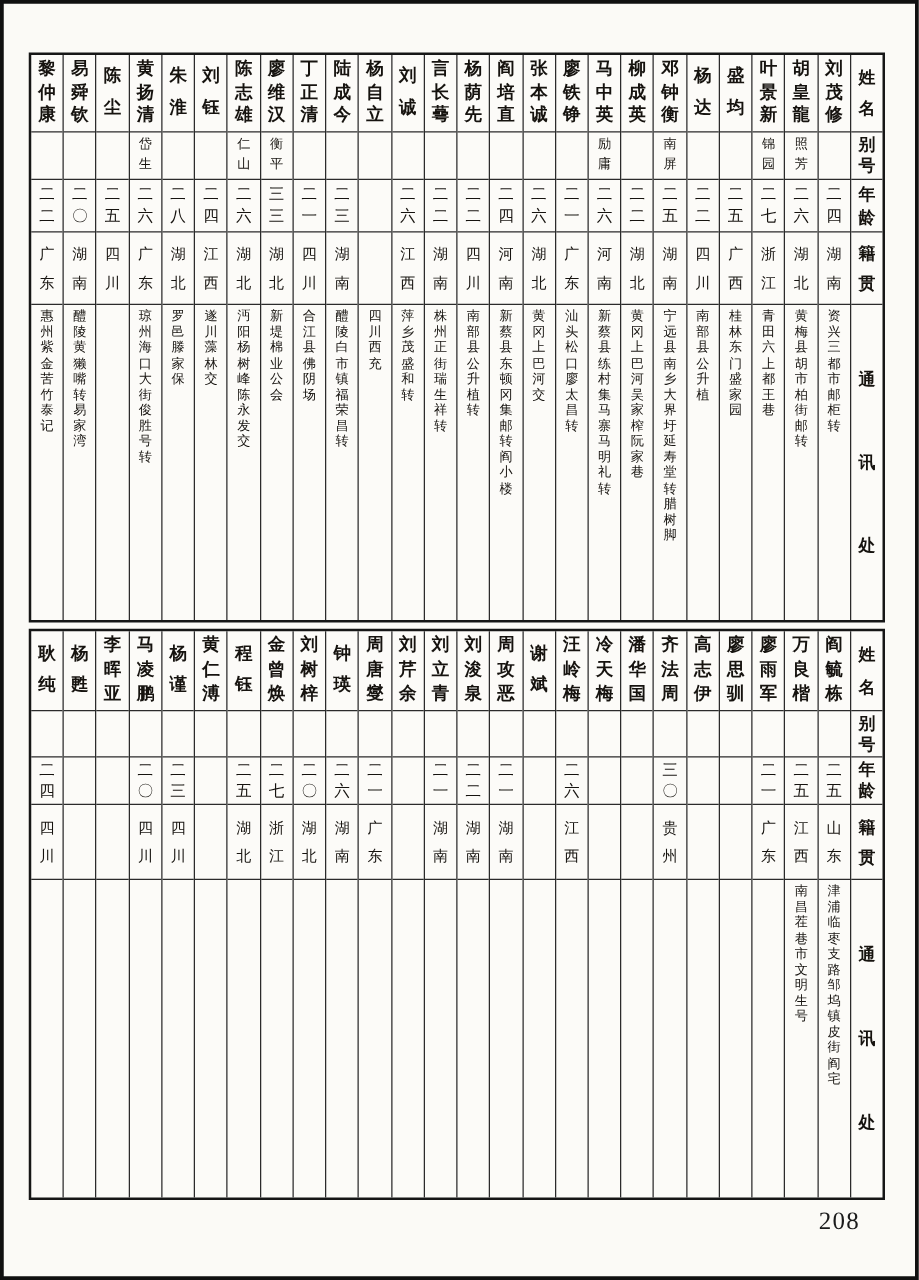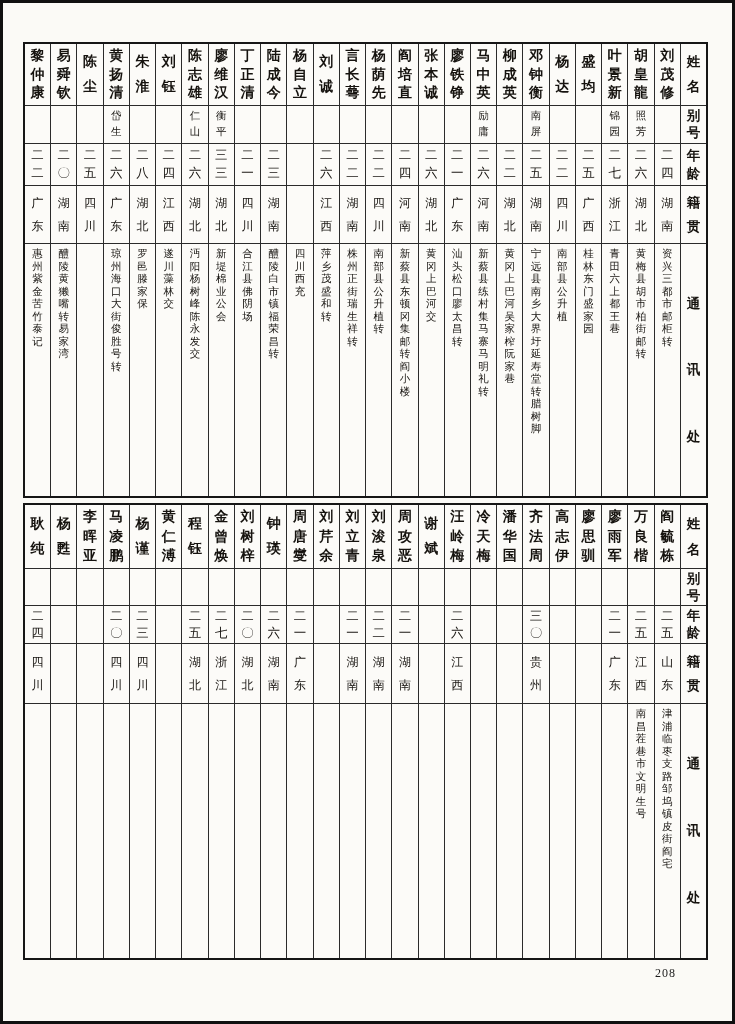--- a/index.html
+++ b/index.html
@@ -52,21 +52,21 @@
   .c-native{font-size:12px;}
   .c-address{
     font-size:10.5px;justify-content:flex-start;row-gap:2px;
     padding-top:5px;
   }
   .hdr .cell{font-weight:700;font-size:13.5px;}
   .hdr .c-address{justify-content:space-evenly;padding-top:0;row-gap:0;}
   .page-number{
     position:absolute;top:966px;left:655px;
     font-family:"Liberation Serif","DejaVu Serif",serif;
-    font-size:12px;color:#1b1b1b;letter-spacing:1px;
+    font-size:20px;color:#1b1b1b;letter-spacing:1px;
   }
 </style>
 </head>
 <body>
 
 <div class="scan-frame"></div>
 
 <div id="table-0" class="dir-table">
   <div class="col">
     <div class="cell c-name v-cell">

